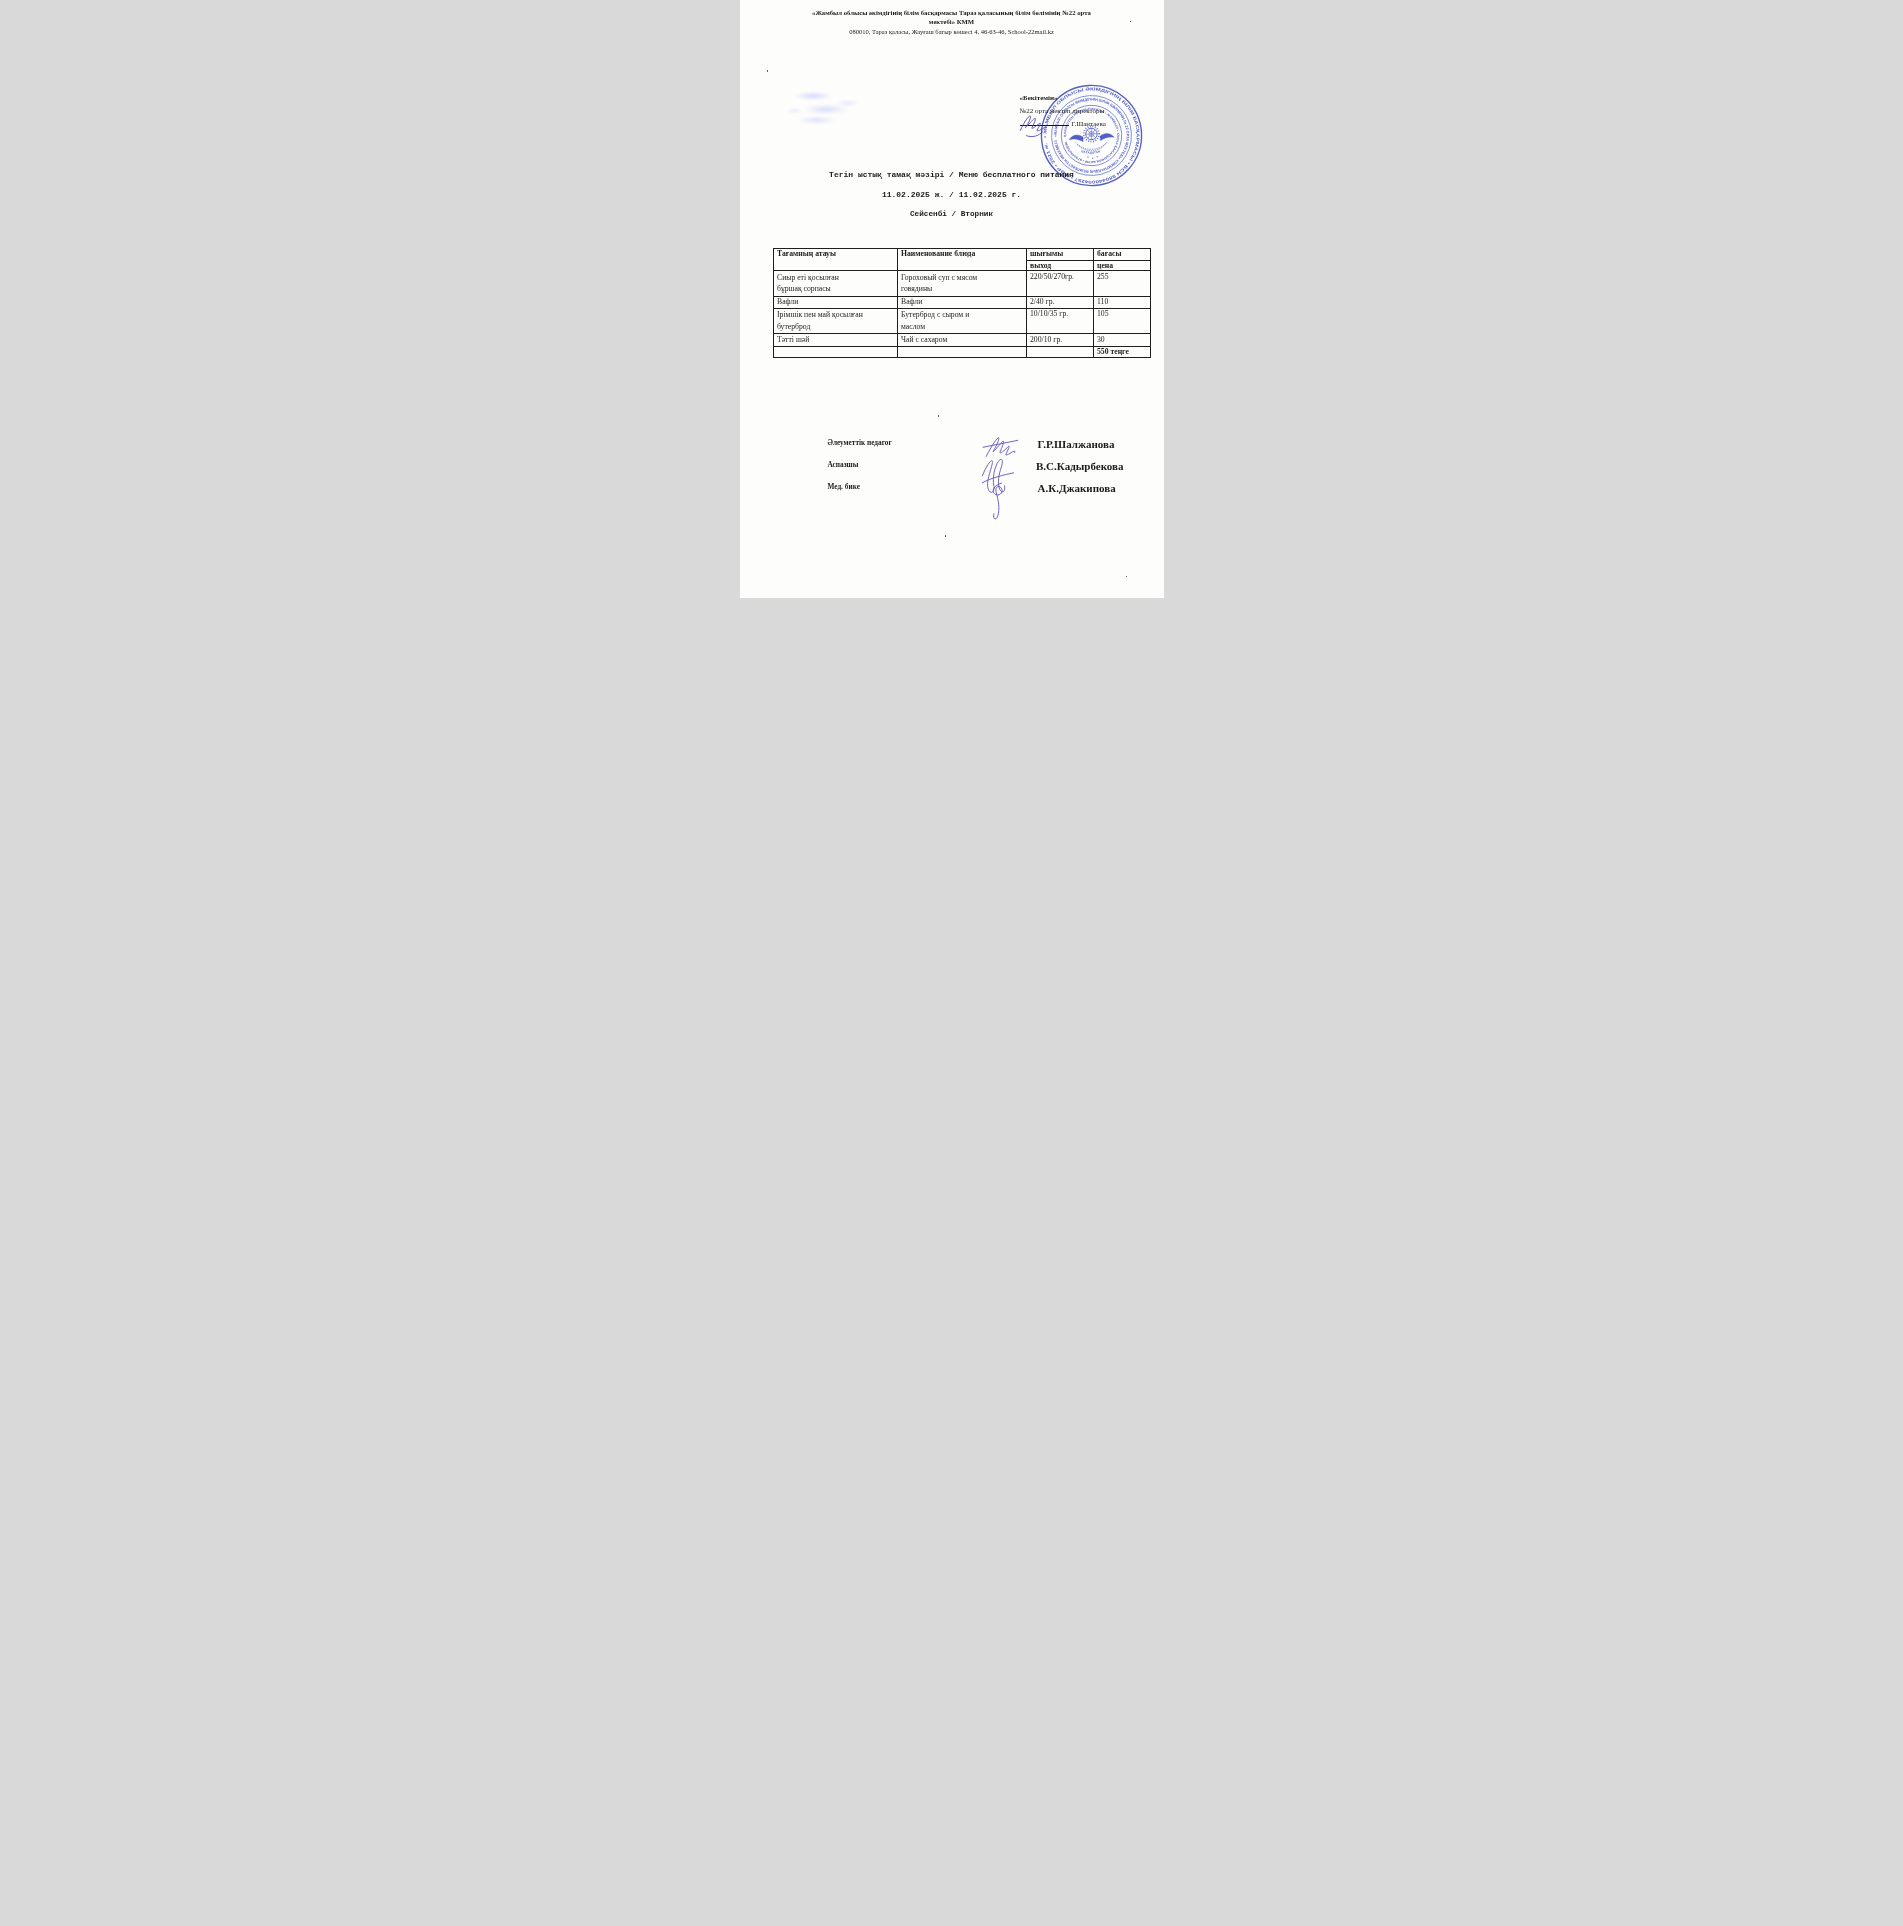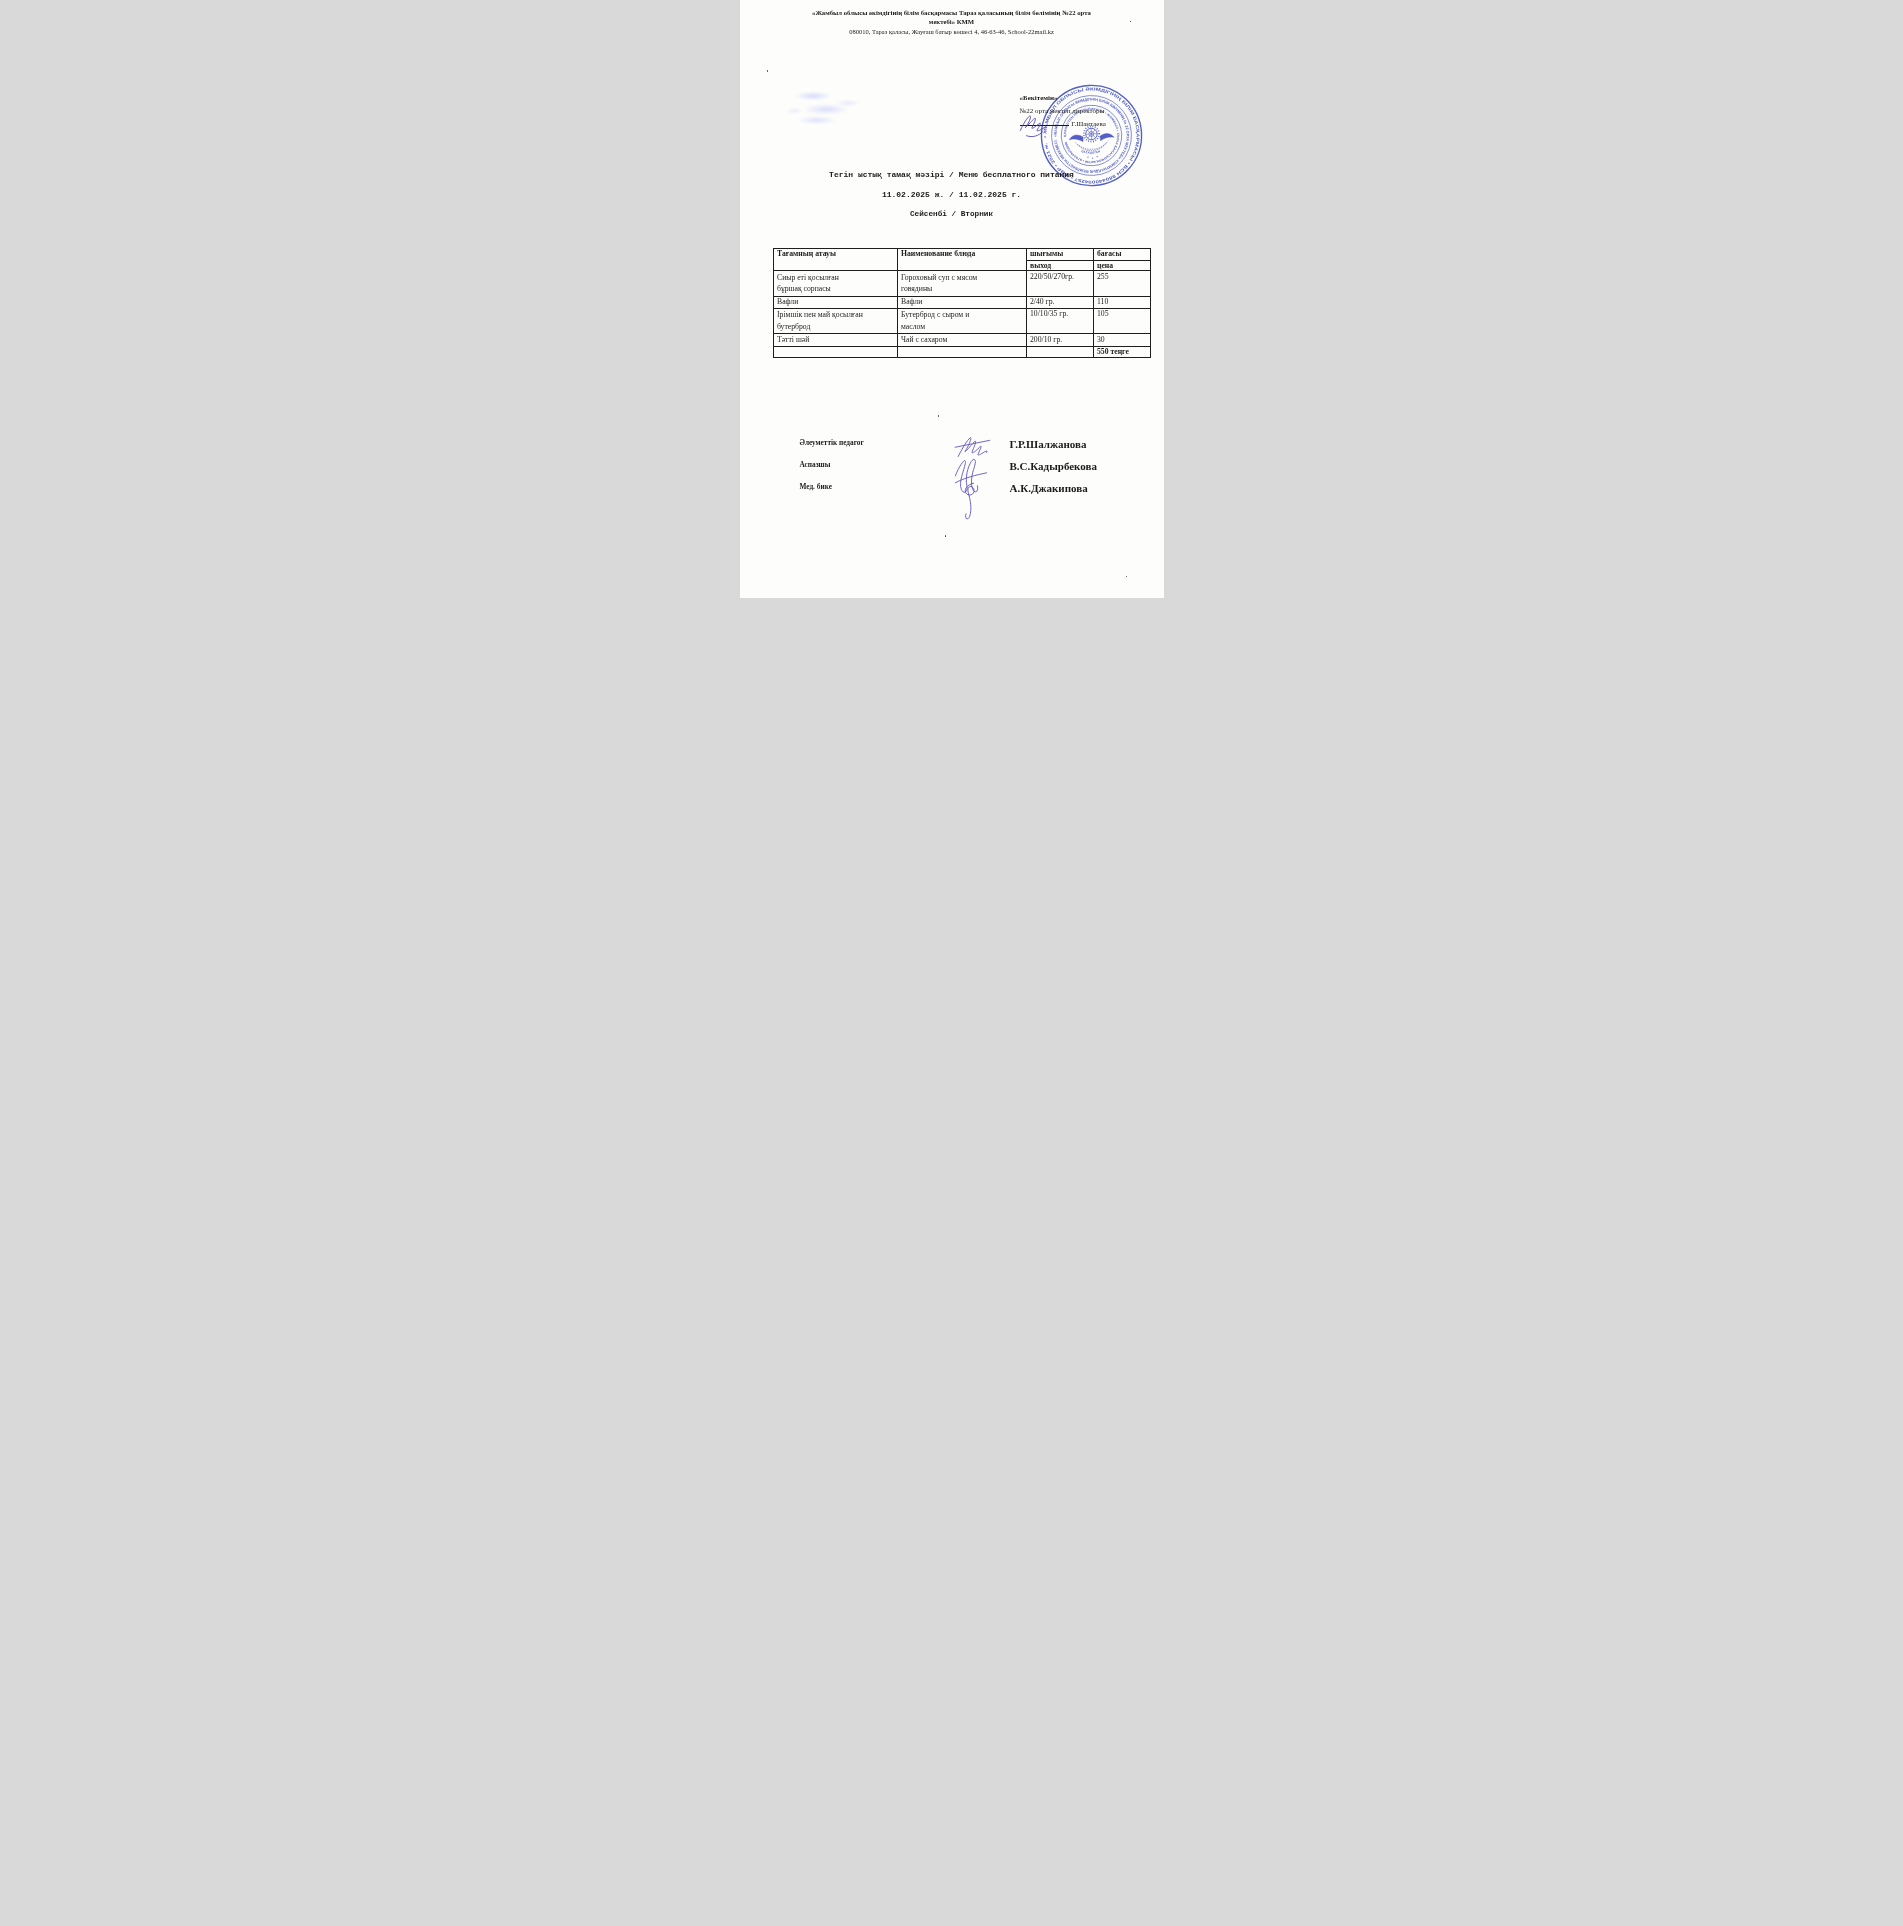--- a/index.html
+++ b/index.html
@@ -45,21 +45,21 @@
     vertical-align:top;text-align:left;overflow:hidden;}
   .menu-table th{font-weight:bold;}
   .hdr-bottom{border-bottom-width:1.2px !important;}
   .pre{white-space:pre-line;line-height:1.5;}
   .h1row{height:11.6px;} .h2row{height:10.8px;}
   .r-tall{height:25.4px;} .r-short{height:12.3px;} .r-last{height:11.6px;}
   .total{font-weight:bold;font-family:Liberation Serif, serif;}
   
   .signatures{position:absolute;left:60px;top:438px;width:324px;z-index:1;}
   .sig-row{position:relative;display:flex;align-items:flex-start;height:22px;}
-  .sig-role{width:128px;font-weight:bold;font-size:7.3px;}
+  .sig-role{width:128px;font-weight:bold;font-size:7.3px;margin-left:28px;}
   .sig-art{position:relative;width:82px;height:100%;}
   .sig-art svg{position:absolute;}
   .sig-art .a1{left:24px;top:-10px;}
   .sig-art .a2{left:22.3px;top:-8.5px;}
   .sig-art .a3{left:27px;top:-4.6px;}
   .sig-name{font-weight:bold;font-size:11px;}
   
   .speck{position:absolute;background:#3a3a3a;border-radius:50%;z-index:1;}
 </style>
 </head>

